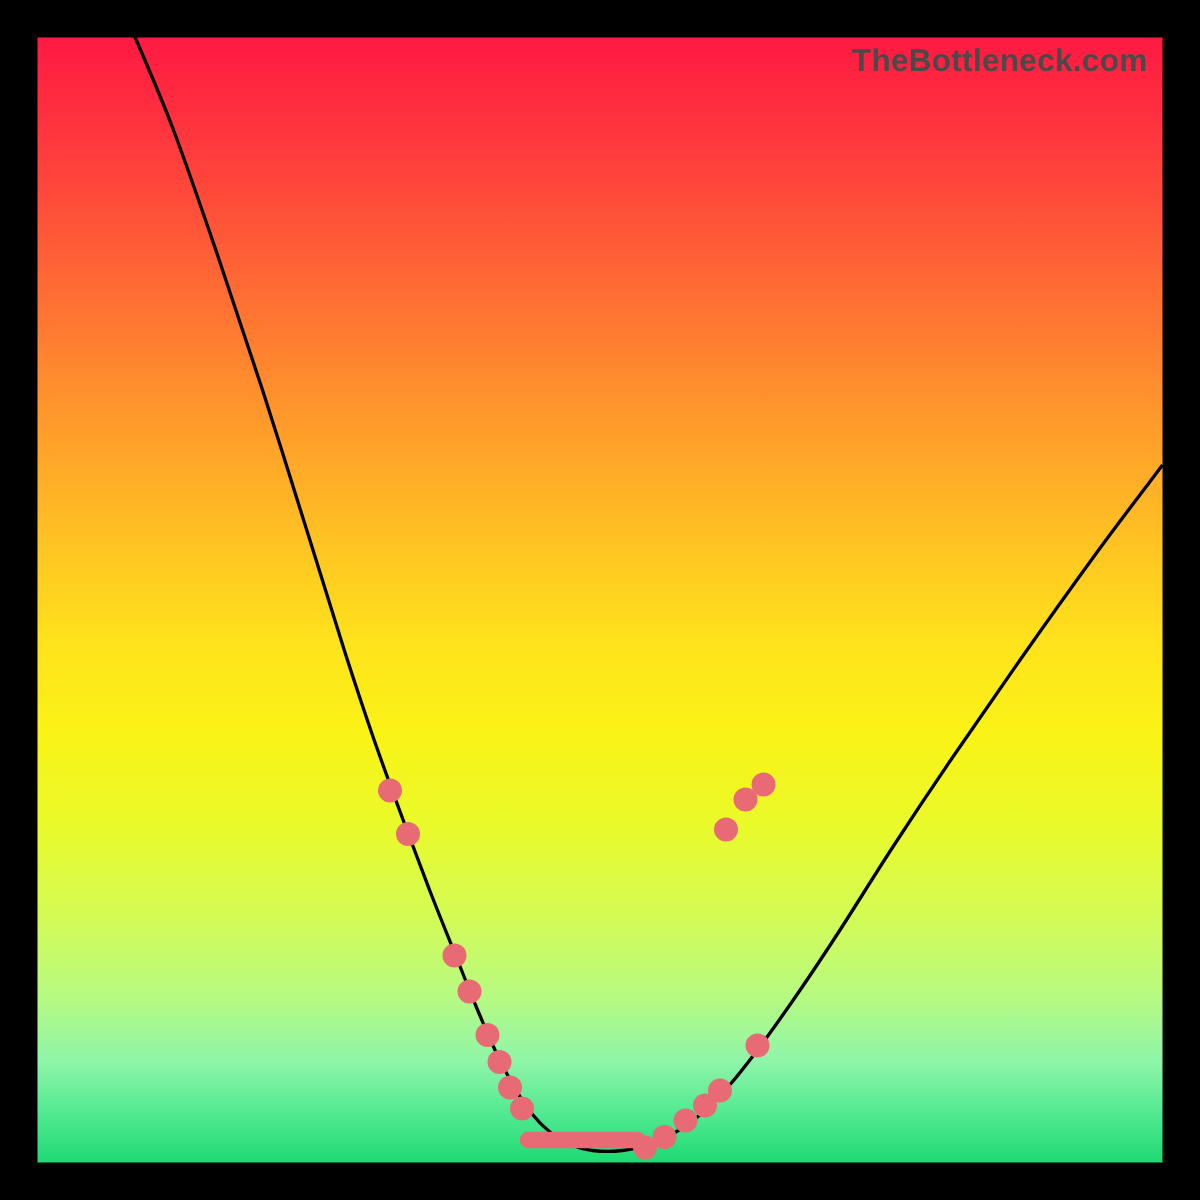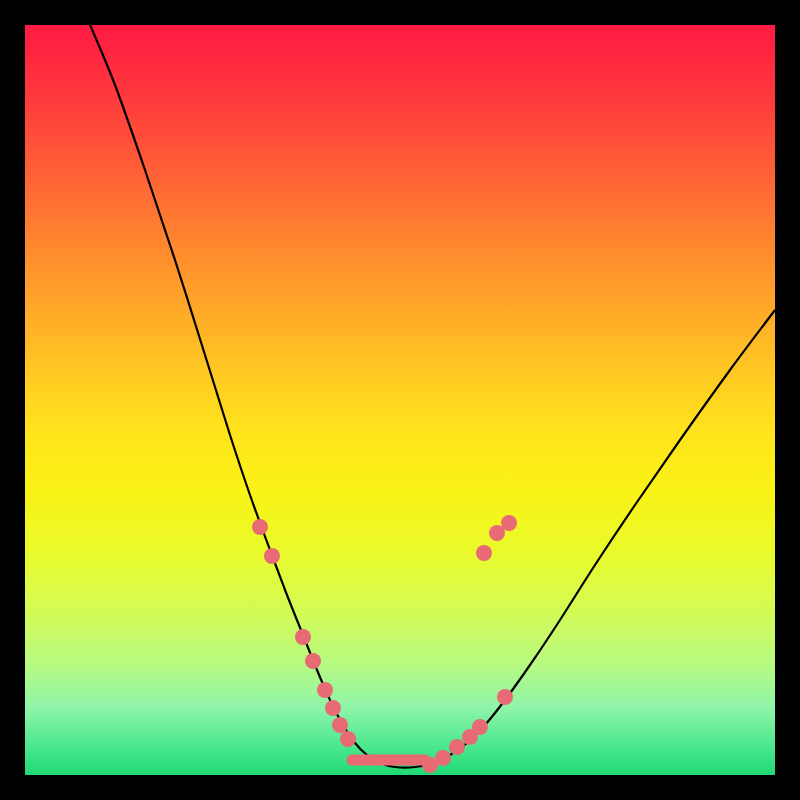--- a/index.html
+++ b/index.html
@@ -74,20 +74,21 @@
     stroke: none;
   }
 </style>
 </head>
 <body>
 
 <div class="frame">
 
   <div class="plot-area">
 
+    <span class="watermark">TheBottleneck.com</span>
 
     <svg class="curve-layer" viewBox="0 0 750 750">
       <path id="main-curve" class="curve" d="M 63.0 -5.0 C 67.5 5.8 80.5 35.0 90.0 60.0 C 99.5 85.0 110.0 115.8 120.0 145.0 C 130.0 174.2 140.0 204.2 150.0 235.0 C 160.0 265.8 170.8 300.8 180.0 330.0 C 189.2 359.2 197.5 386.7 205.0 410.0 C 212.5 433.3 218.3 450.8 225.0 470.0 C 231.7 489.2 238.8 508.3 245.0 525.0 C 251.2 541.7 256.5 555.8 262.0 570.0 C 267.5 584.2 273.0 597.5 278.0 610.0 C 283.0 622.5 287.5 634.2 292.0 645.0 C 296.5 655.8 300.7 665.8 305.0 675.0 C 309.3 684.2 313.8 692.8 318.0 700.0 C 322.2 707.2 326.0 713.0 330.0 718.0 C 334.0 723.0 337.8 726.7 342.0 730.0 C 346.2 733.3 350.3 736.0 355.0 738.0 C 359.7 740.0 364.2 741.3 370.0 742.0 C 375.8 742.7 383.7 742.7 390.0 742.0 C 396.3 741.3 402.2 740.0 408.0 738.0 C 413.8 736.0 419.3 733.3 425.0 730.0 C 430.7 726.7 436.2 723.0 442.0 718.0 C 447.8 713.0 453.7 707.2 460.0 700.0 C 466.3 692.8 472.5 685.0 480.0 675.0 C 487.5 665.0 495.8 653.3 505.0 640.0 C 514.2 626.7 524.2 611.7 535.0 595.0 C 545.8 578.3 557.5 559.2 570.0 540.0 C 582.5 520.8 595.8 500.8 610.0 480.0 C 624.2 459.2 639.2 437.5 655.0 415.0 C 670.8 392.5 689.2 366.7 705.0 345.0 C 720.8 323.3 742.5 295.0 750.0 285.0" stroke="#000000"></path>
       <line id="flat-seg" class="flat-seg" x1="327" y1="735" x2="400" y2="735" stroke="#e76a74"></line>
       <g id="markers-group">
           <circle cx="235" cy="502" r="8" class="marker" fill="#e76a74"></circle>
           <circle cx="247" cy="531" r="8" class="marker" fill="#e76a74"></circle>
           <circle cx="278" cy="612" r="8" class="marker" fill="#e76a74"></circle>
           <circle cx="288" cy="636" r="8" class="marker" fill="#e76a74"></circle>
           <circle cx="300" cy="665" r="8" class="marker" fill="#e76a74"></circle>

